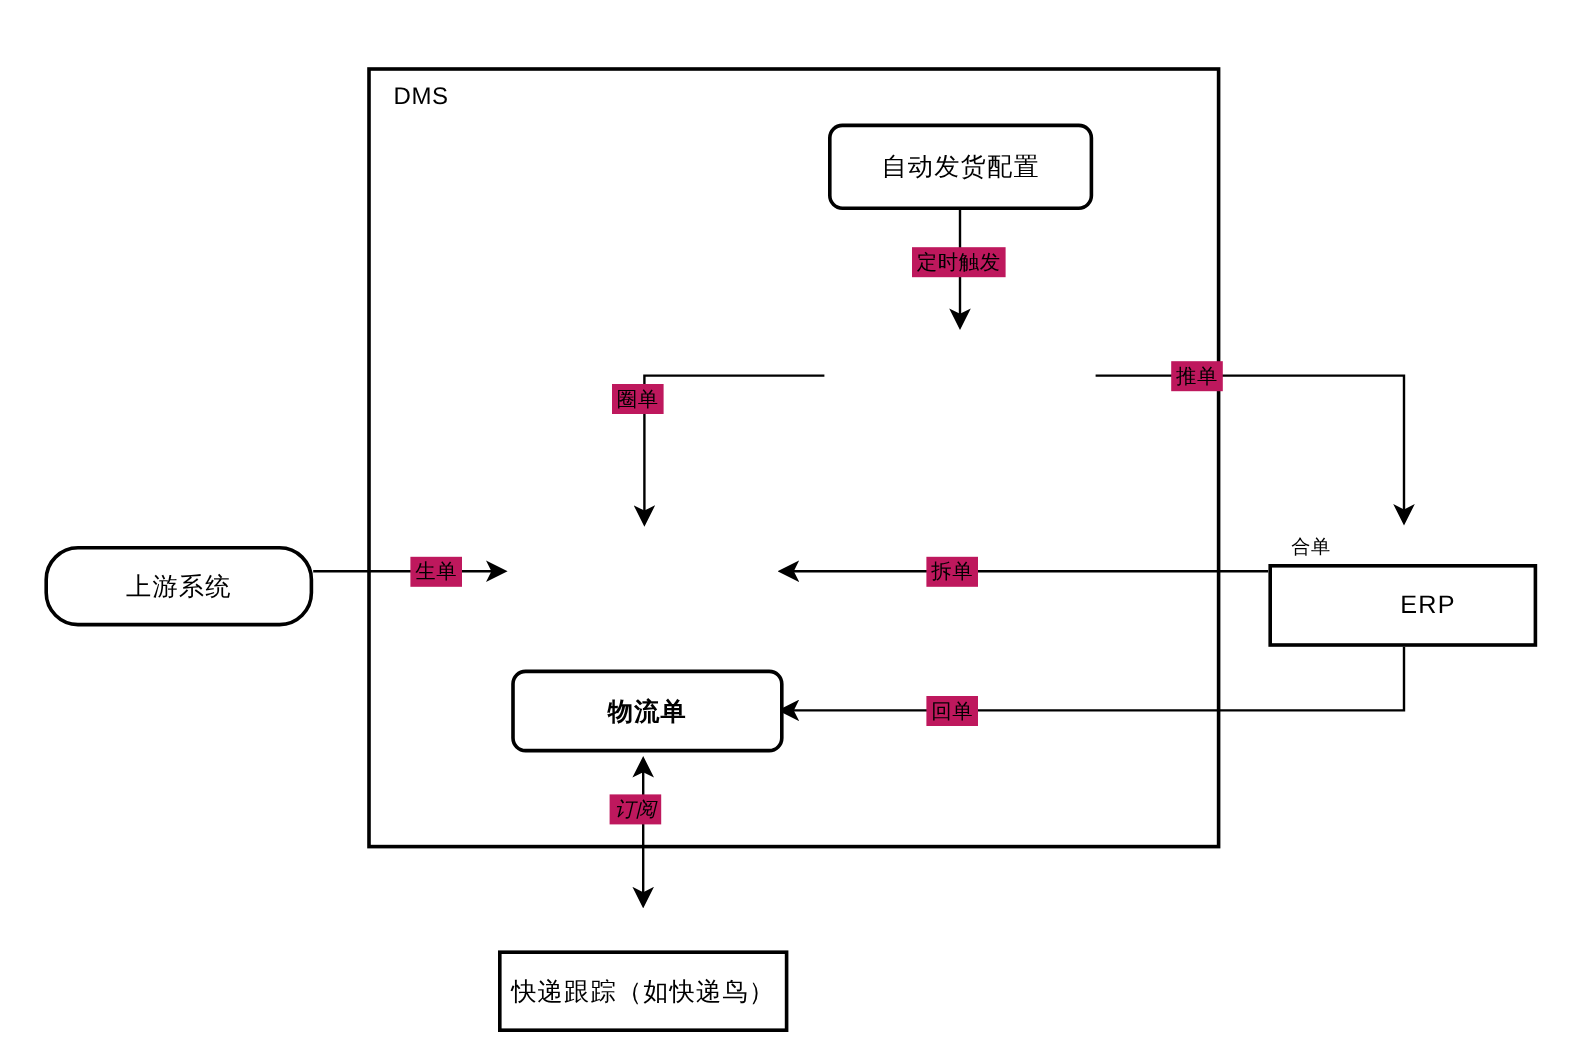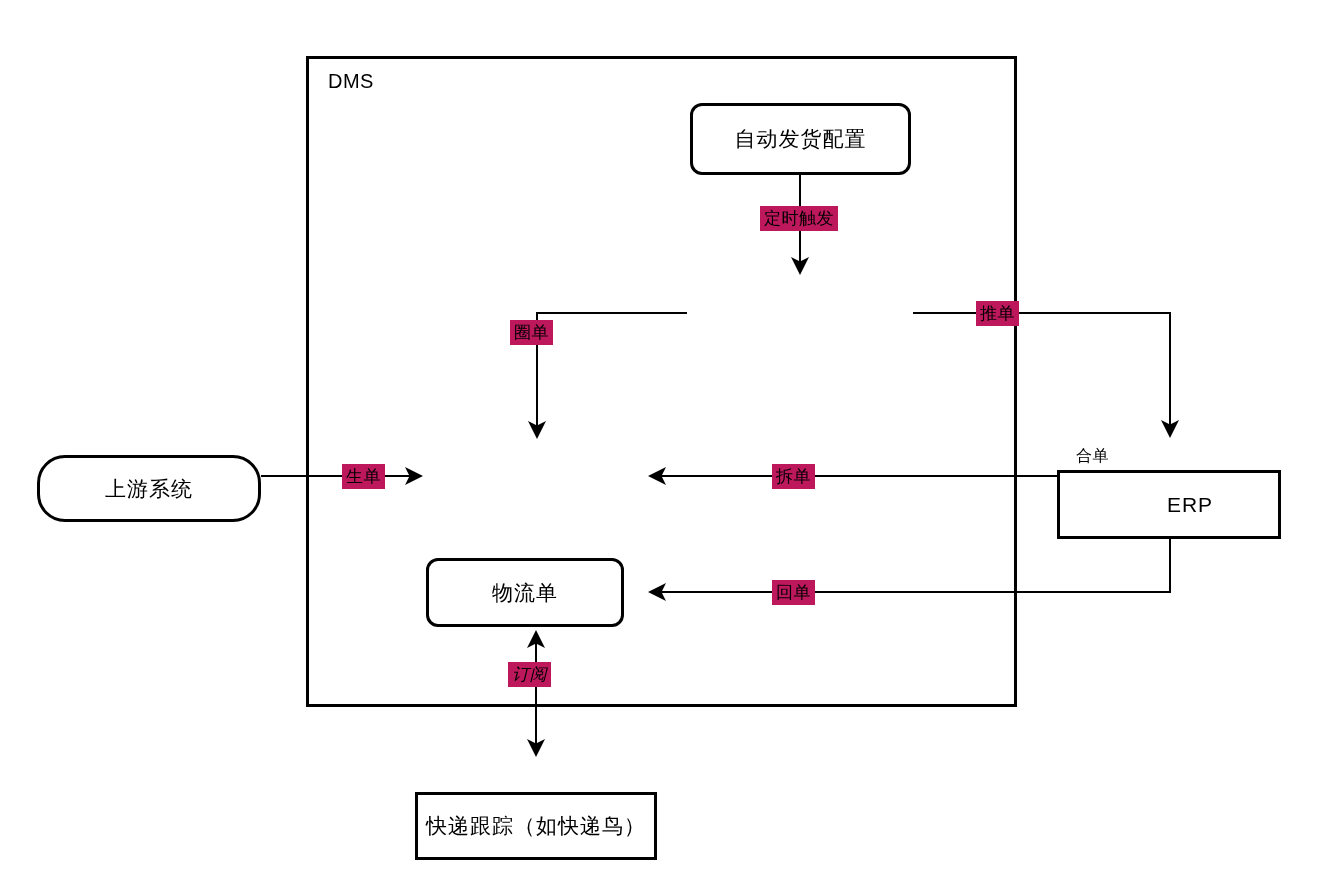--- a/index.html
+++ b/index.html
@@ -113,21 +113,21 @@
 
   <div class="container-box" style="left:306px; top:56px; width:711px; height:651px;"></div>
   <div class="container-title" style="left:328px; top:70px;">DMS</div>
 
   <div class="node rounded" style="left:690px; top:103px; width:221px; height:72px;">
     <span>自动发货配置</span>
   </div>
 
 
 
-  <div class="node rounded" style="left:426px; top:558px; width:198px; height:69px;">
+  <div class="node rounded" style="left:426px; top:558px; width:227px; height:69px;font-weight:bold;">
     <span>物流单</span>
   </div>
 
   <div class="node sharp" style="left:37px; top:455px; width:224px; height:67px;border-radius:28px;">
     <span>上游系统</span>
   </div>
 
   <div class="node sharp" style="left:1057px; top:441px; width:224px; height:69px;margin-top:29px;">
     <span style="padding-left:42px;">ERP</span>
   </div>

